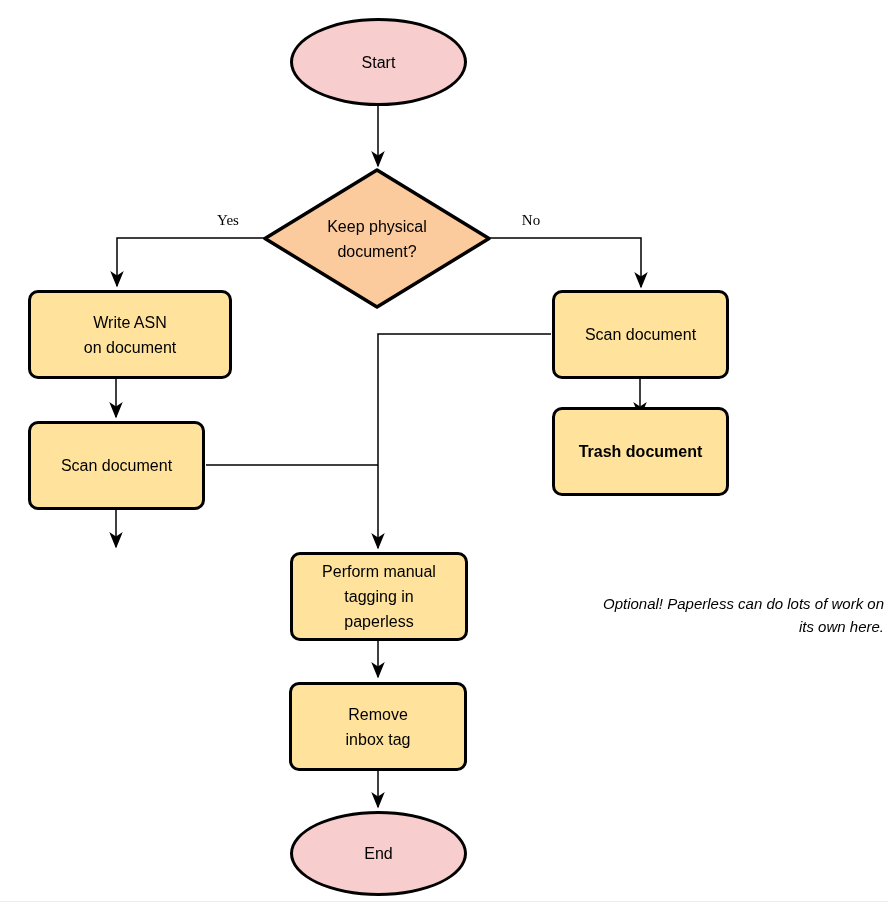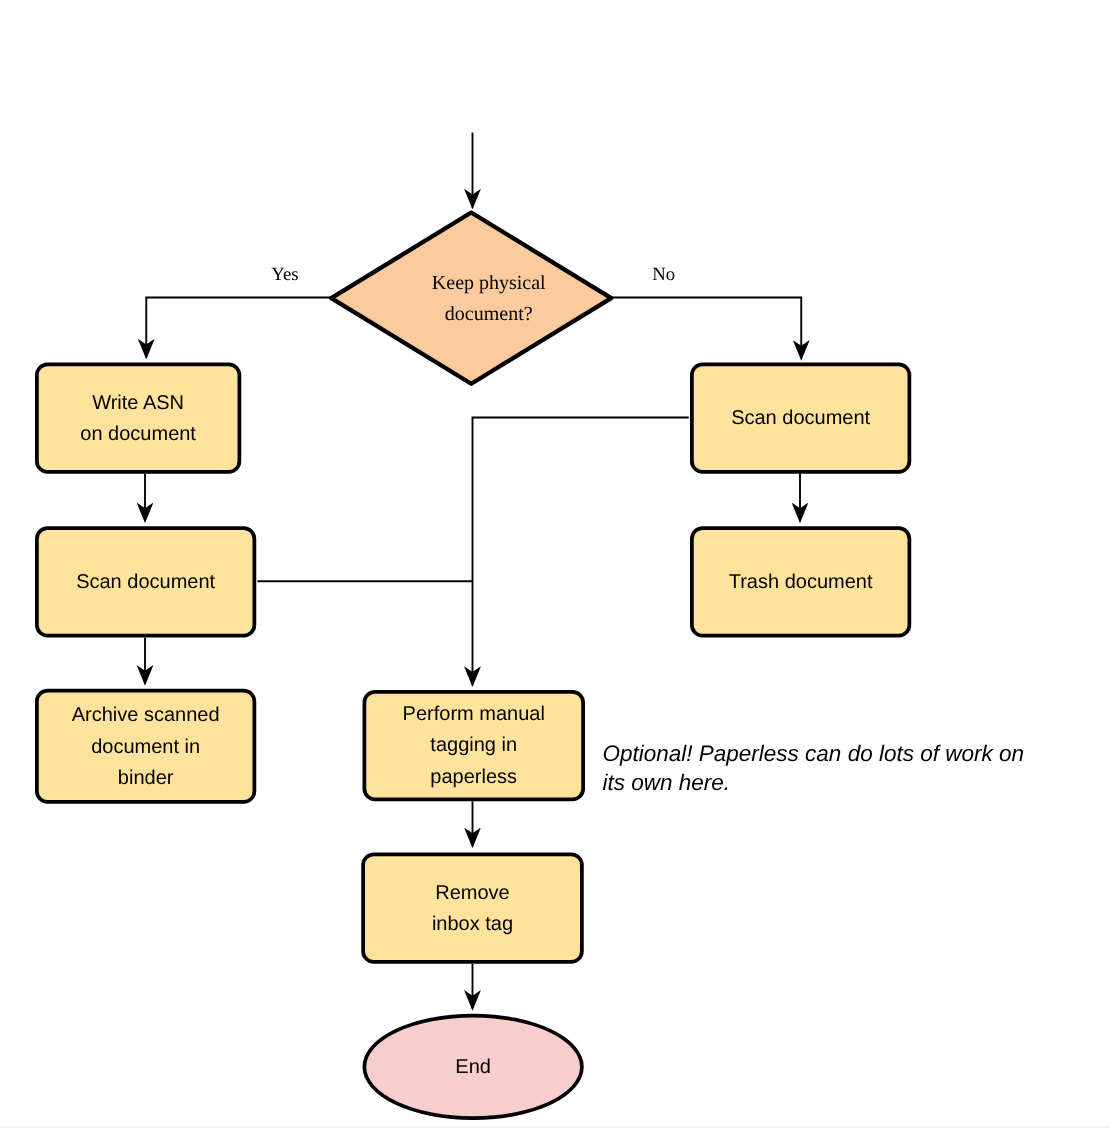--- a/index.html
+++ b/index.html
@@ -58,24 +58,25 @@
     position: absolute;
     z-index: 2;
     font-size: 15px;
     text-align: center;
     white-space: nowrap;
     font-family: Liberation Serif, serif;
   }
   .note {
     position: absolute;
     z-index: 2;
-    font-size: 18px;
+    font-size: 15px;
     line-height: 23px;
     font-style: italic;
     white-space: pre-line;
+    text-align: right;
   }
   .bottom-divider {
     position: absolute;
     left: 0;
     right: 0;
     bottom: 5px;
     height: 1px;
     background: #ededed;
     z-index: 0;
   }
@@ -99,49 +100,47 @@
     <path d="M116 510 L116 547" fill="none" stroke="#000000" stroke-width="1.5" marker-end="url(#arrow)"></path>
     <path d="M640 379 L640 417" fill="none" stroke="#000000" stroke-width="1.5" marker-end="url(#arrow)"></path>
     <path d="M206 465 L378 465" fill="none" stroke="#000000" stroke-width="1.5"></path>
     <path d="M551 334 L378 334 L378 548" fill="none" stroke="#000000" stroke-width="1.5" marker-end="url(#arrow)"></path>
     <path d="M378 641 L378 677" fill="none" stroke="#000000" stroke-width="1.5" marker-end="url(#arrow)"></path>
     <path d="M378 771 L378 807" fill="none" stroke="#000000" stroke-width="1.5" marker-end="url(#arrow)"></path>
 
     <polygon points="377,170 489,238.5 377,307 265,238.5" fill="var(--decision_fill, #fbca9d)" stroke="var(--stroke, #000000)" stroke-width="3.5" stroke-linejoin="round"></polygon>
   </svg>
 
+  <div class="node terminal" style="left:290px; top:18px; width:177px; height:88px;">
+    <span>Start</span>
+  </div>
 
-  <div class="diamond-label" style="left:291px; top:170px; width:200px; height:137px;font-family:Liberation Serif, serif;">
+  <div class="diamond-label" style="left:277px; top:170px; width:200px; height:137px;">
     <span>Keep physical
 document?</span>
   </div>
 
   <div class="edge-label" style="left:203px; top:212px; width:50px;">Yes</div>
   <div class="edge-label" style="left:506px; top:212px; width:50px;">No</div>
 
-  <div class="node process" style="left:28px; top:290px; width:165px; height:89px;">
+  <div class="node process" style="left:28px; top:290px; width:204px; height:89px;">
     <span>Write ASN
 on document</span>
   </div>
 
   <div class="node process" style="left:28px; top:421px; width:177px; height:89px;">
     <span>Scan document</span>
   </div>
 
-  <div class="node process" style="left:28px; top:551px; width:177px; height:92px;">
-    <span>Archive scanned
-document in
-binder</span>
-  </div>
 
   <div class="node process" style="left:552px; top:290px; width:177px; height:89px;">
     <span>Scan document</span>
   </div>
 
-  <div class="node process" style="left:552px; top:421px; width:177px; height:89px;">
+  <div class="node process" style="left:552px; top:407px; width:177px; height:89px;font-weight:bold;">
     <span>Trash document</span>
   </div>
 
   <div class="node process" style="left:290px; top:552px; width:178px; height:89px;align-items:center;">
     <span>Perform manual
 tagging in
 paperless</span>
   </div>
 
   <div class="note" style="left:482px; top:592px; width:402px;">Optional! Paperless can do lots of work on

